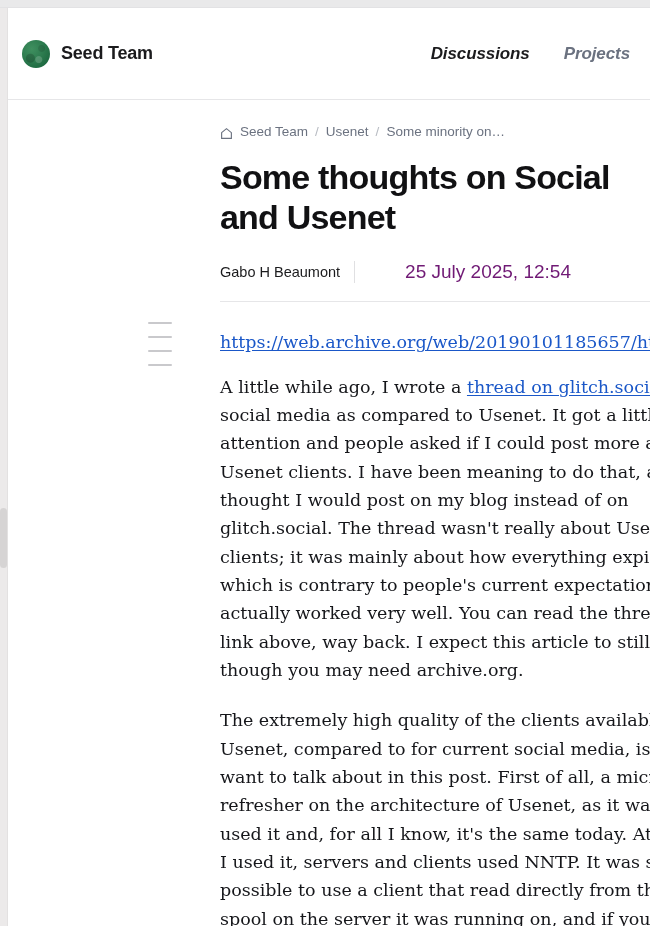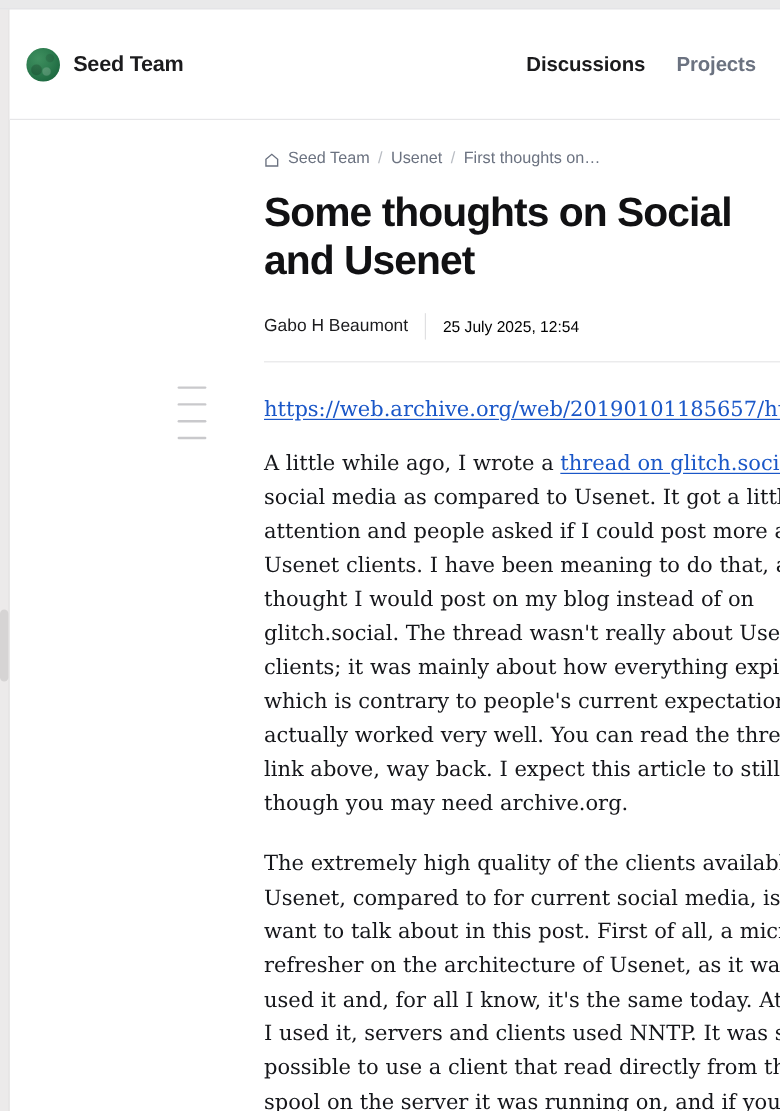--- a/index.html
+++ b/index.html
@@ -77,30 +77,32 @@
   .brand-name {
     font-size: 18px;
     font-weight: bold;
     color: #1b1b1d;
     letter-spacing: -0.2px;
   }
   nav.main-nav {
     margin-left: auto;
     display: flex;
     align-items: center;
+    gap: 34px;
     padding-right: 4px;
+    font-style: italic;
   }
   .nav-link {
     font-size: 17px;
     font-weight: bold;
     color: #1b1b1d;
     text-decoration: none;
     letter-spacing: -0.1px;
   }
-  .nav-link.muted { color: #6b7280; margin-left: 26px; }
+  .nav-link.muted { color: #6b7280; }
 
   
   .content-wrap {
     position: relative;
     margin-left: 8px;
     height: calc(926px - 8px - 92px);
     overflow: hidden;
   }
   .article {
     position: relative;
@@ -142,21 +144,21 @@
   .byline {
     display: flex;
     align-items: center;
     gap: 14px;
     font-size: 14px;
     padding-bottom: 18px;
     border-bottom: 1px solid #e6e6e8;
   }
   .author { font-weight: normal; color: #1b1b1d; font-size: 14.5px; }
   .vbar { width: 1px; height: 22px; background: #e0e0e2; }
-  .date { color: #000000; font-size: 13px; }
+  .date { color: #701a75; font-size: 19px; margin-left: 36px; }
 
   .body-text {
     font-family: "DejaVu Serif", serif;
     font-size: 17.5px;
     line-height: 1.62;
     color: #15161a;
     margin-top: 26px;
   }
   .body-text p { margin: 0 0 22px 0; }
   .body-text a {
@@ -225,21 +227,21 @@
       <div class="breadcrumb">
         <span class="home-icon">
           <svg width="13" height="13" viewBox="0 0 16 16" fill="none" stroke="#6b7280" stroke-width="1.4">
             <path d="M2 7 L8 2 L14 7 V14 H2 Z"></path>
           </svg>
         </span>
         <a href="#">Seed Team</a>
         <span class="sep">/</span>
         <a href="#">Usenet</a>
         <span class="sep">/</span>
-        <span>First thoughts on…</span>
+        <span>Some minority on…</span>
       </div>
 
       <h1 class="title">Some thoughts on Social
 and Usenet</h1>
 
       <div class="byline">
         <span class="author">Gabo H Beaumont</span>
         <span class="vbar"></span>
         <span class="date">25 July 2025, 12:54</span>
       </div>

